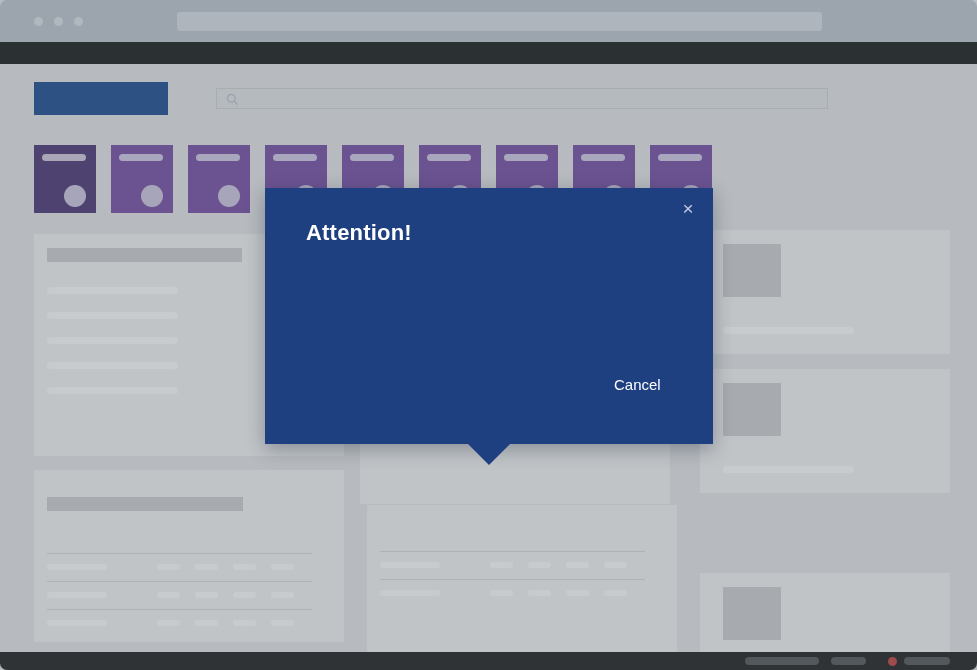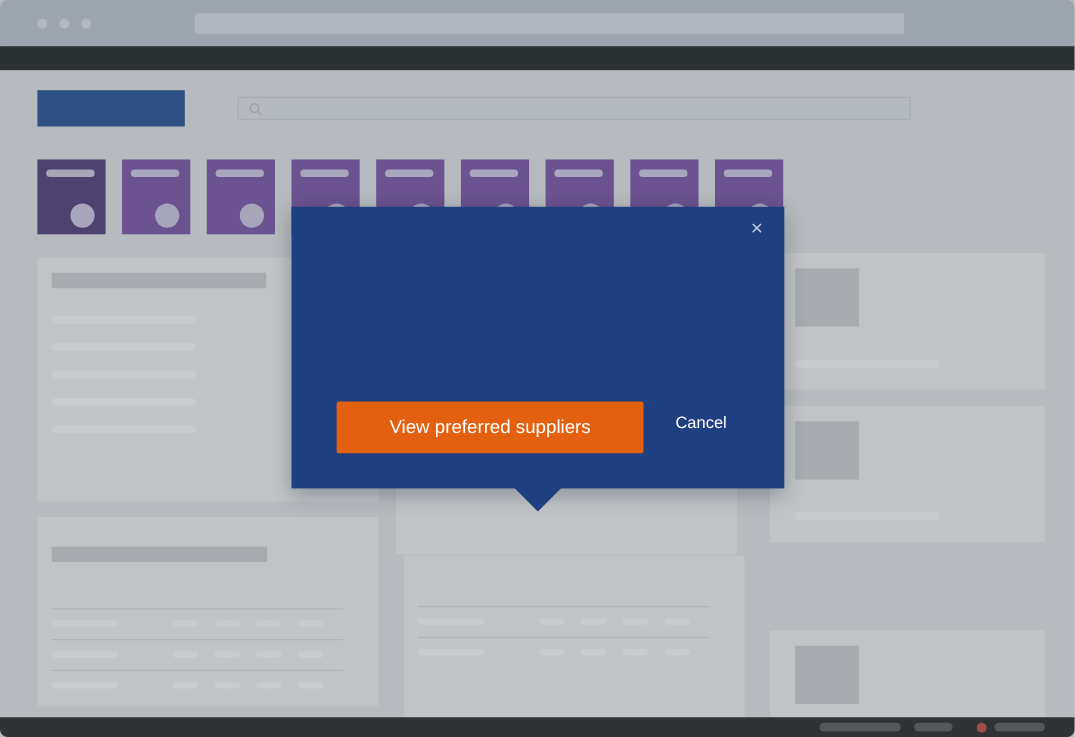--- a/index.html
+++ b/index.html
@@ -371,21 +371,21 @@
     </div>
     <div class="panel" style="left:700px; top:509px; width:250px; height:124px;">
       <div class="thumb" style="left:23px; top:14px; width:58px; height:53px;"></div>
 
     </div>
 
   </div>
 
   <div id="modal">
     <div id="modal-close">×</div>
-    <button id="modal-primary">View preferred suppliers</button>
+    <div id="modal-title">Attention!</div>
     <button id="modal-secondary">Cancel</button>
   </div>
   <div id="modal-tail"></div>
 
   <div id="bottom-bar">
     <div class="taskpill" style="left:745px; width:74px;"></div>
     <div class="taskpill" style="left:831px; width:35px;"></div>
     <div id="task-dot"></div>
     <div class="taskpill" style="left:904px; width:46px;"></div>
   </div>

